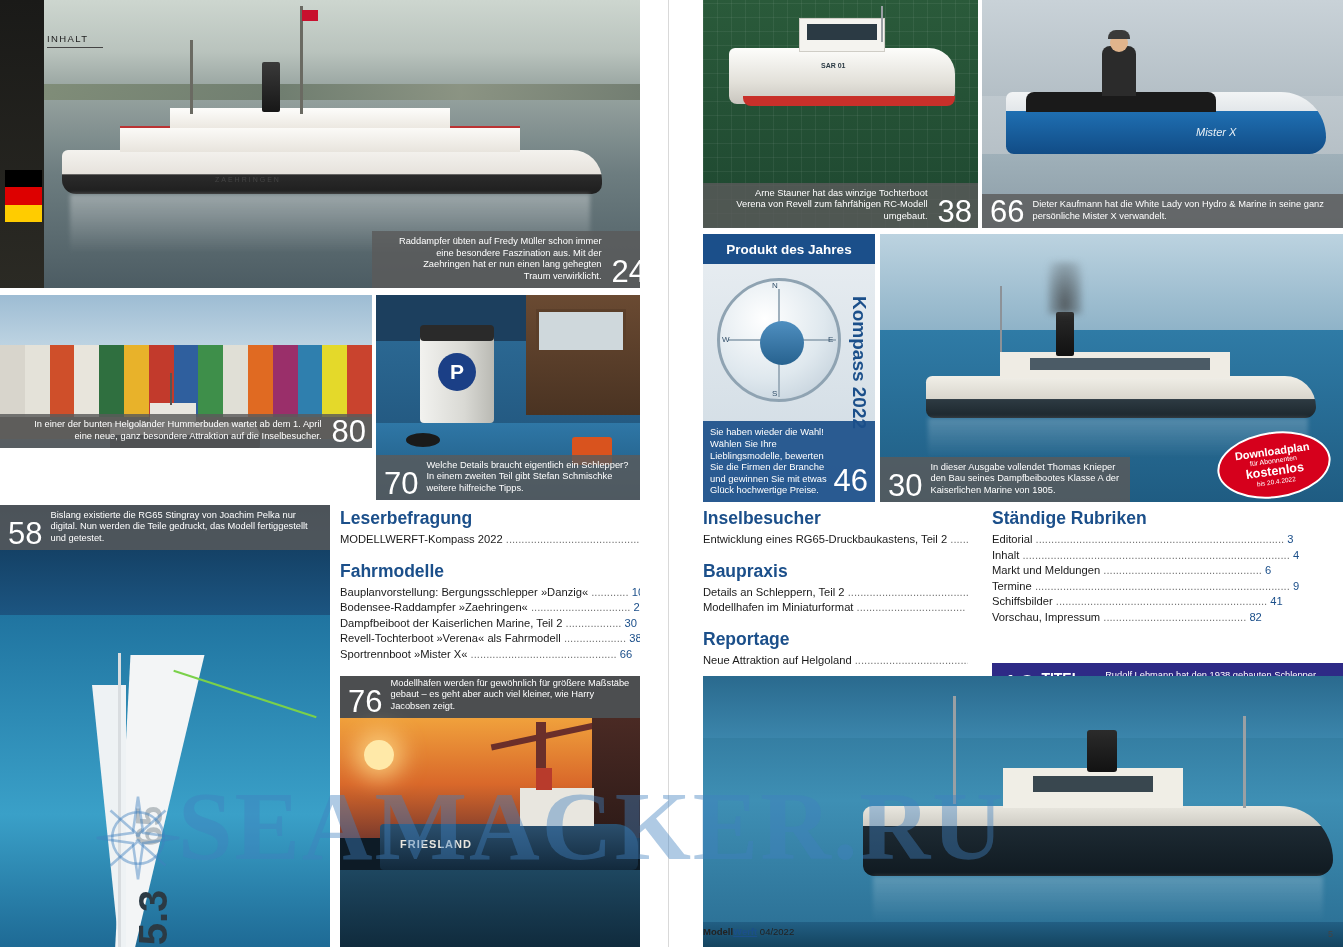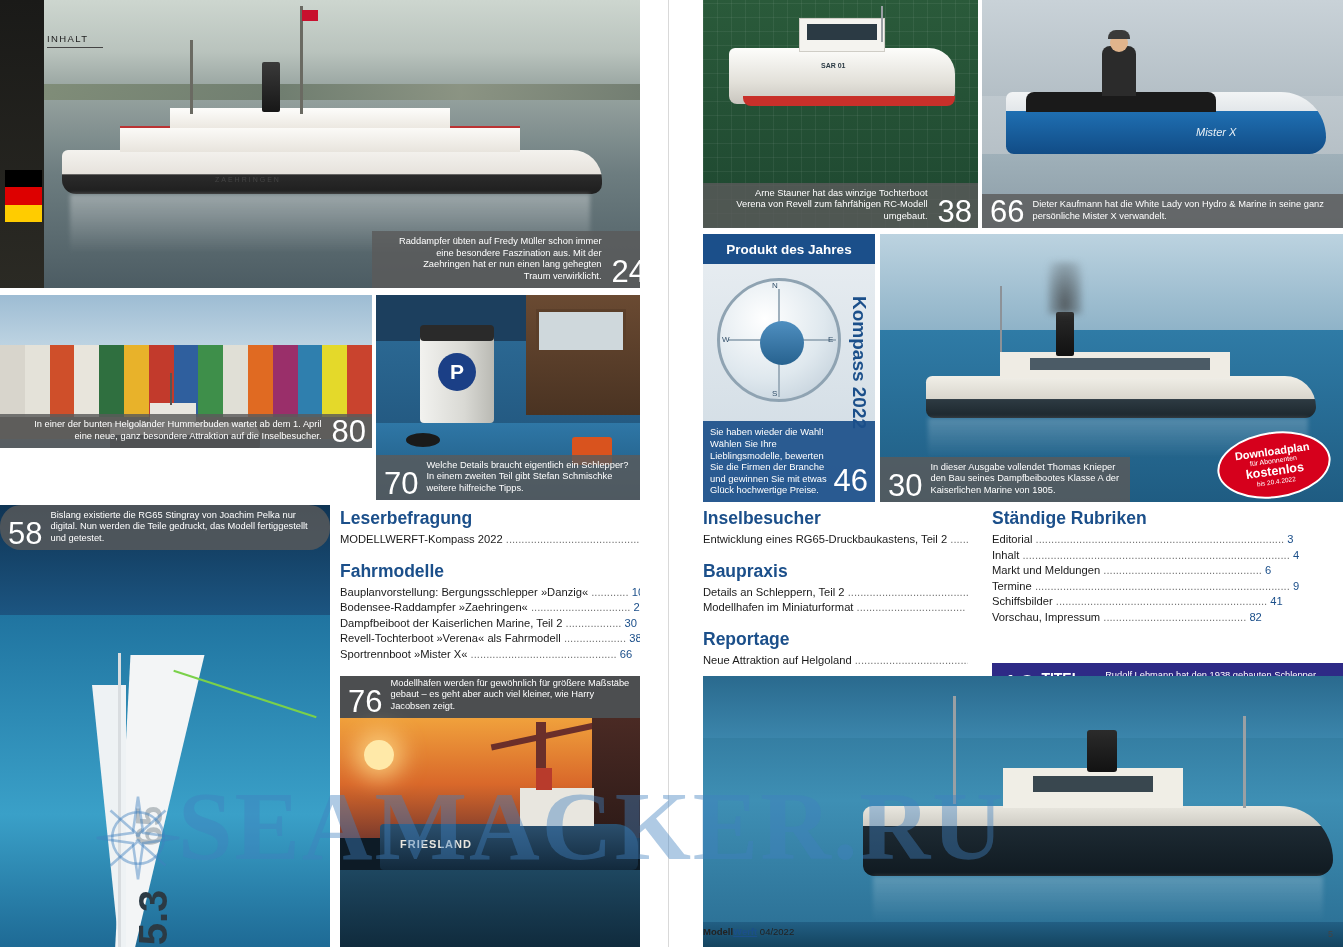--- a/index.html
+++ b/index.html
@@ -193,21 +193,21 @@
 
     <div style="position:absolute;left:120px;top:150px;width:0;height:0;border-left:74px solid #f3f5f6;border-bottom:400px solid transparent;transform:skewX(-3deg);"></div>
     <div style="position:absolute;left:92px;top:180px;width:0;height:0;border-right:34px solid #eef2f4;border-bottom:330px solid transparent;"></div>
     <div style="position:absolute;left:118px;top:148px;width:3px;height:430px;background:#d9dde0;"></div>
 
     <div style="position:absolute;left:130px;top:300px;font-size:36px;font-weight:700;color:#b8bfc3;transform:rotate(-90deg);">65</div>
     <div style="position:absolute;left:126px;top:390px;font-size:40px;font-weight:700;color:#2b3a44;transform:rotate(-90deg);">5.3</div>
 
     <div style="position:absolute;left:170px;top:188px;width:150px;height:2px;background:#7ad14a;transform:rotate(18deg);"></div>
 
-    <div class="capwrap left" style="bottom:auto;top:0;border-radius:21px;">
+    <div class="capwrap left" style="bottom:auto;top:0;">
       <div class="num">58</div>
       <div class="txt">Bislang existierte die RG65 Stingray von Joachim Pelka nur digital. Nun werden die Teile gedruckt, das Modell fertiggestellt und getestet.</div>
     </div>
   </div>
 
   <div style="position:absolute;left:340px;top:508px;width:300px;">
 
     <div class="toc-block">
       <div class="toc-h">Leserbefragung</div>
       <div class="toc-line">

